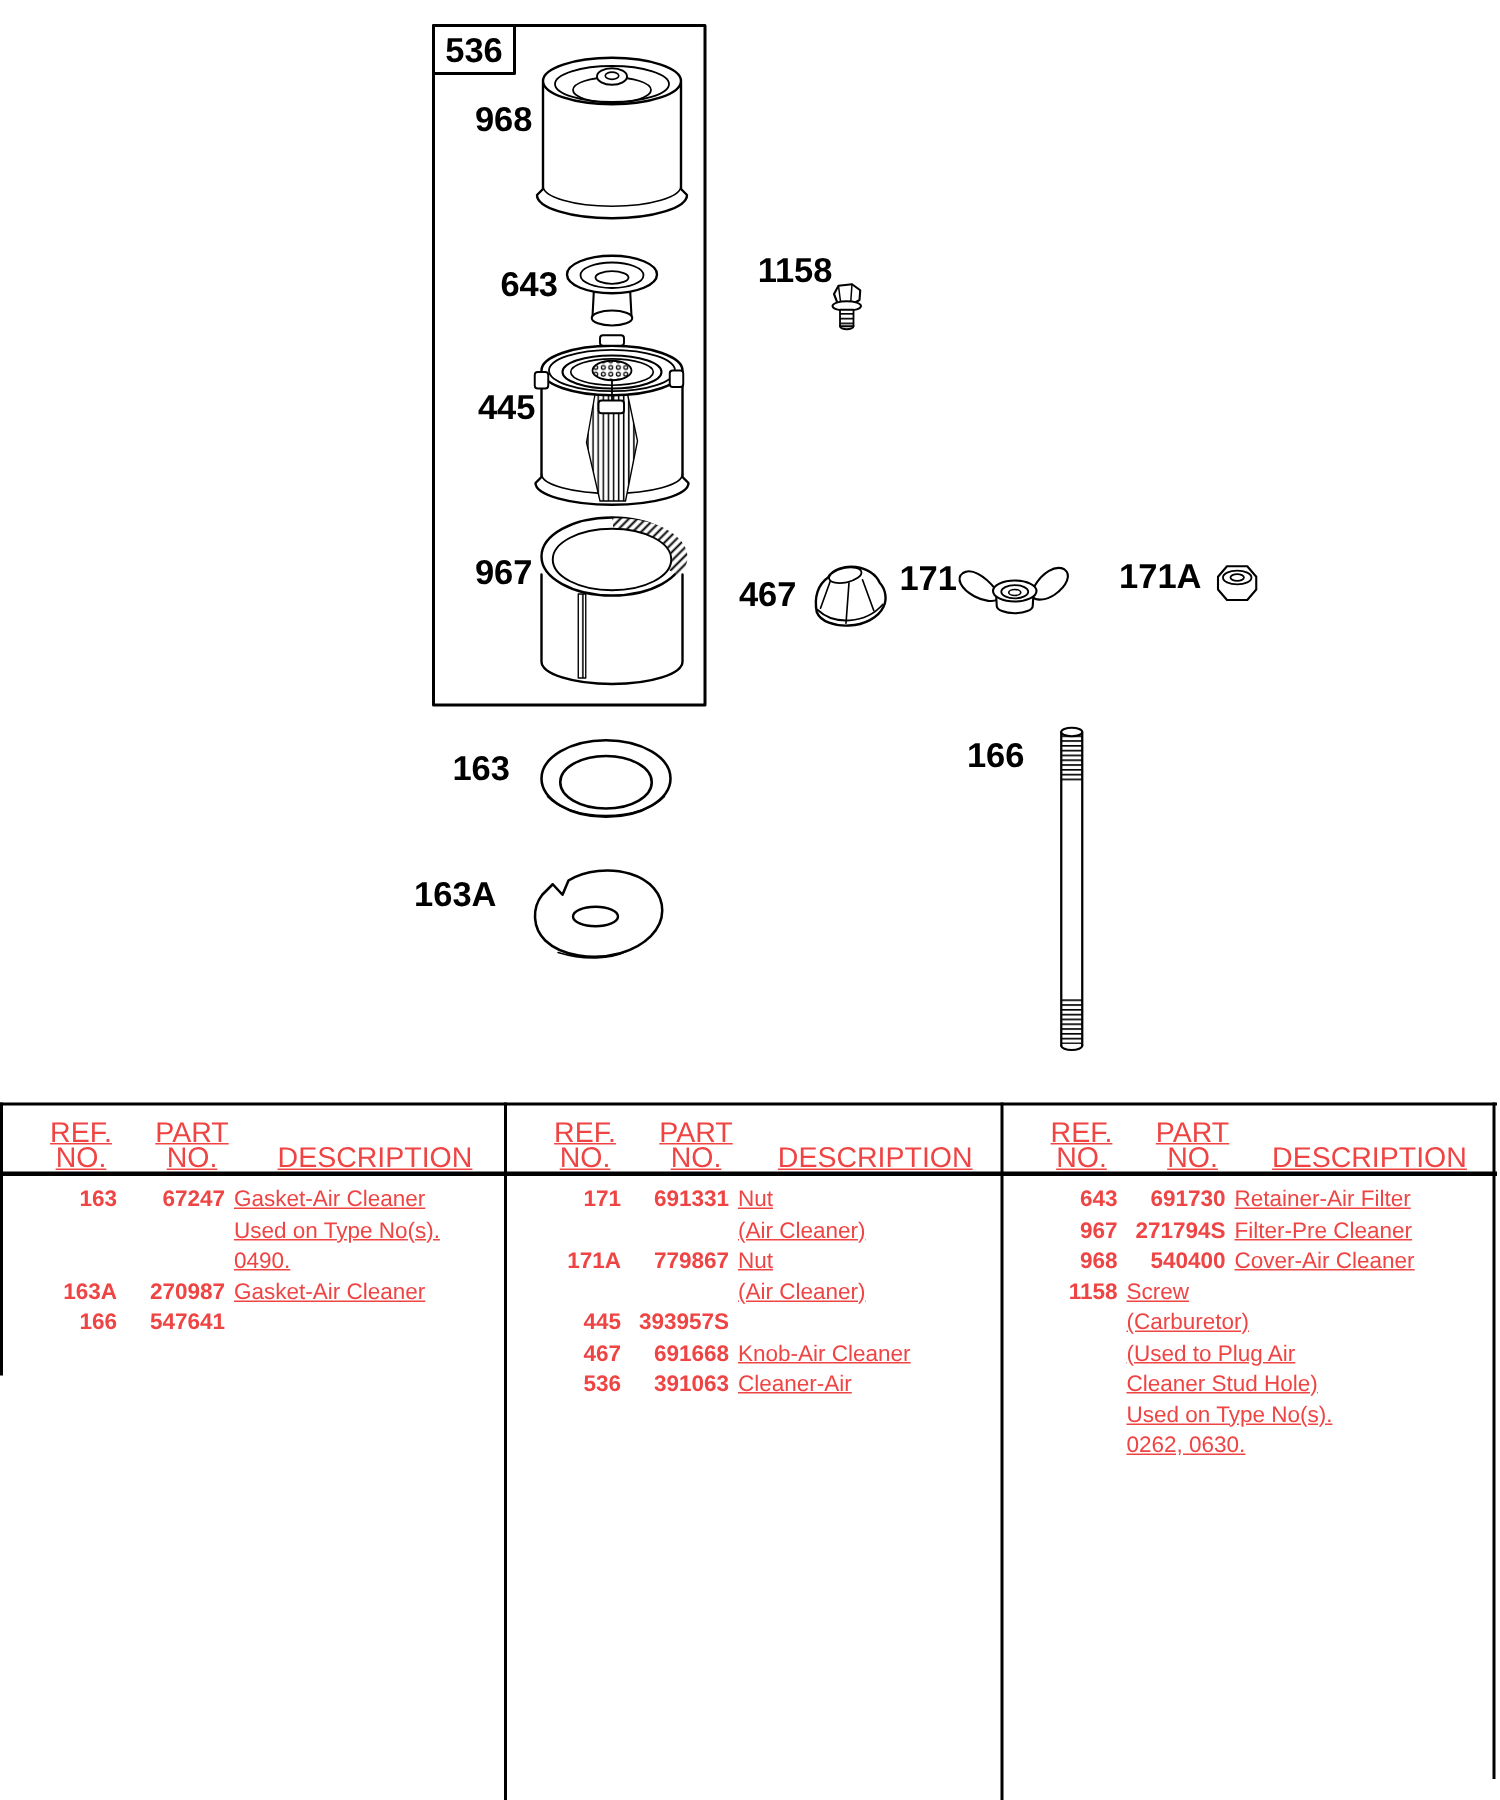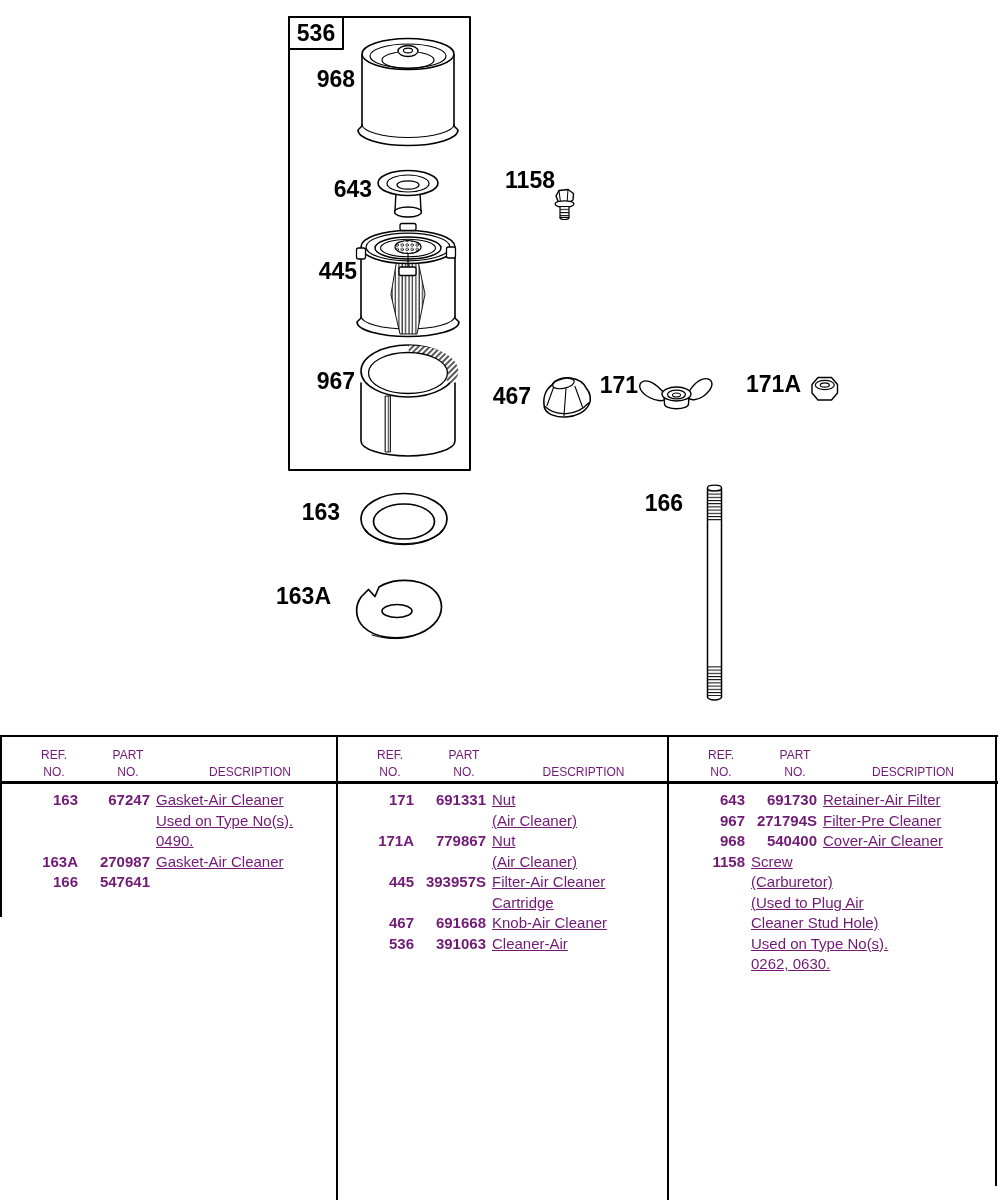--- a/index.html
+++ b/index.html
@@ -1,33 +1,33 @@
 <!DOCTYPE html>
 <html><head>
 <meta charset="utf-8">
 <style>
   html,body{margin:0;padding:0;background:#fff;}
   .stage{position:relative;width:1000px;height:1200px;background:#ffffff;overflow:hidden;
-         font-family:"Liberation Sans",sans-serif;color:#701a75;}
+         font-family:"Liberation Sans",sans-serif;color:#ef4444;}
   svg text{font-family:"Liberation Sans",sans-serif;}
 
   
   .parts-table{position:absolute;top:735px;left:0;width:1000px;height:465px;}
   .pt-topline{position:absolute;top:0;left:0;width:998px;height:2px;background:#000;}
   .pt-headsep{position:absolute;top:46px;left:0;width:998px;height:3px;background:#000;}
   .pt-div1{position:absolute;top:0;left:336px;width:2px;height:465px;background:#000;}
   .pt-div2{position:absolute;top:0;left:667px;width:2px;height:465px;background:#000;}
   .pt-left{position:absolute;top:0;left:0;width:2px;height:182px;background:#000;}
   .pt-right{position:absolute;top:0;left:995px;width:2px;height:451px;background:#000;}
   .col{position:absolute;top:0;height:465px;}
   .col1{left:2px;width:334px;}
   .col2{left:338px;width:329px;}
   .col3{left:669px;width:326px;}
   .hdr{display:grid;grid-template-columns:76px 72px 1fr;padding:7px 0 0 14px;height:39px;
-       align-items:end;font-size:12px;line-height:17px;}
+       align-items:end;font-size:19px;line-height:17px;text-decoration:underline;}
   .hdr .hcell{text-align:center;}
   .rows{position:absolute;top:55px;left:0;right:0;}
   .prow{display:grid;grid-template-columns:76px 72px 1fr;font-size:15px;line-height:20.5px;}
   .prow .ref,.prow .part{text-align:right;font-weight:bold;white-space:nowrap;}
   .prow .desc{padding-left:6px;text-decoration:underline;}
   .prow .desc div{white-space:nowrap;}
 </style>
 </head>
 <body>
 
@@ -244,24 +244,20 @@
           <span class="ref">171A</span>
           <span class="part">779867</span>
           <div class="desc">
             <div>Nut</div>
             <div>(Air Cleaner)</div>
           </div>
         </div>
         <div class="prow">
           <span class="ref">445</span>
           <span class="part">393957S</span>
-          <div class="desc">
-            <div>Filter-Air Cleaner</div>
-            <div>Cartridge</div>
-          </div>
         </div>
         <div class="prow">
           <span class="ref">467</span>
           <span class="part">691668</span>
           <div class="desc">
             <div>Knob-Air Cleaner</div>
           </div>
         </div>
         <div class="prow">
           <span class="ref">536</span>

